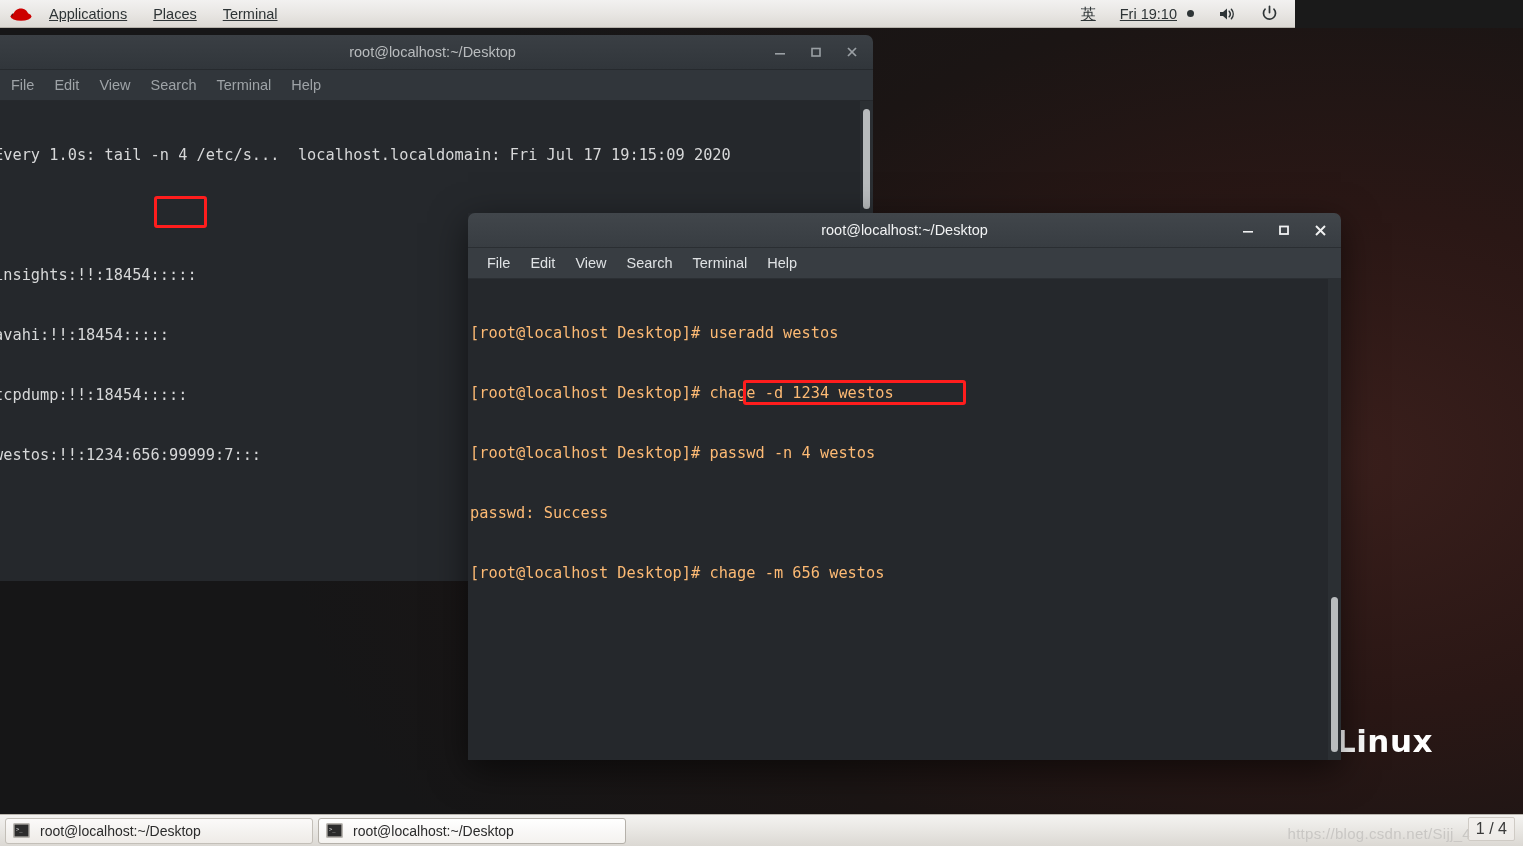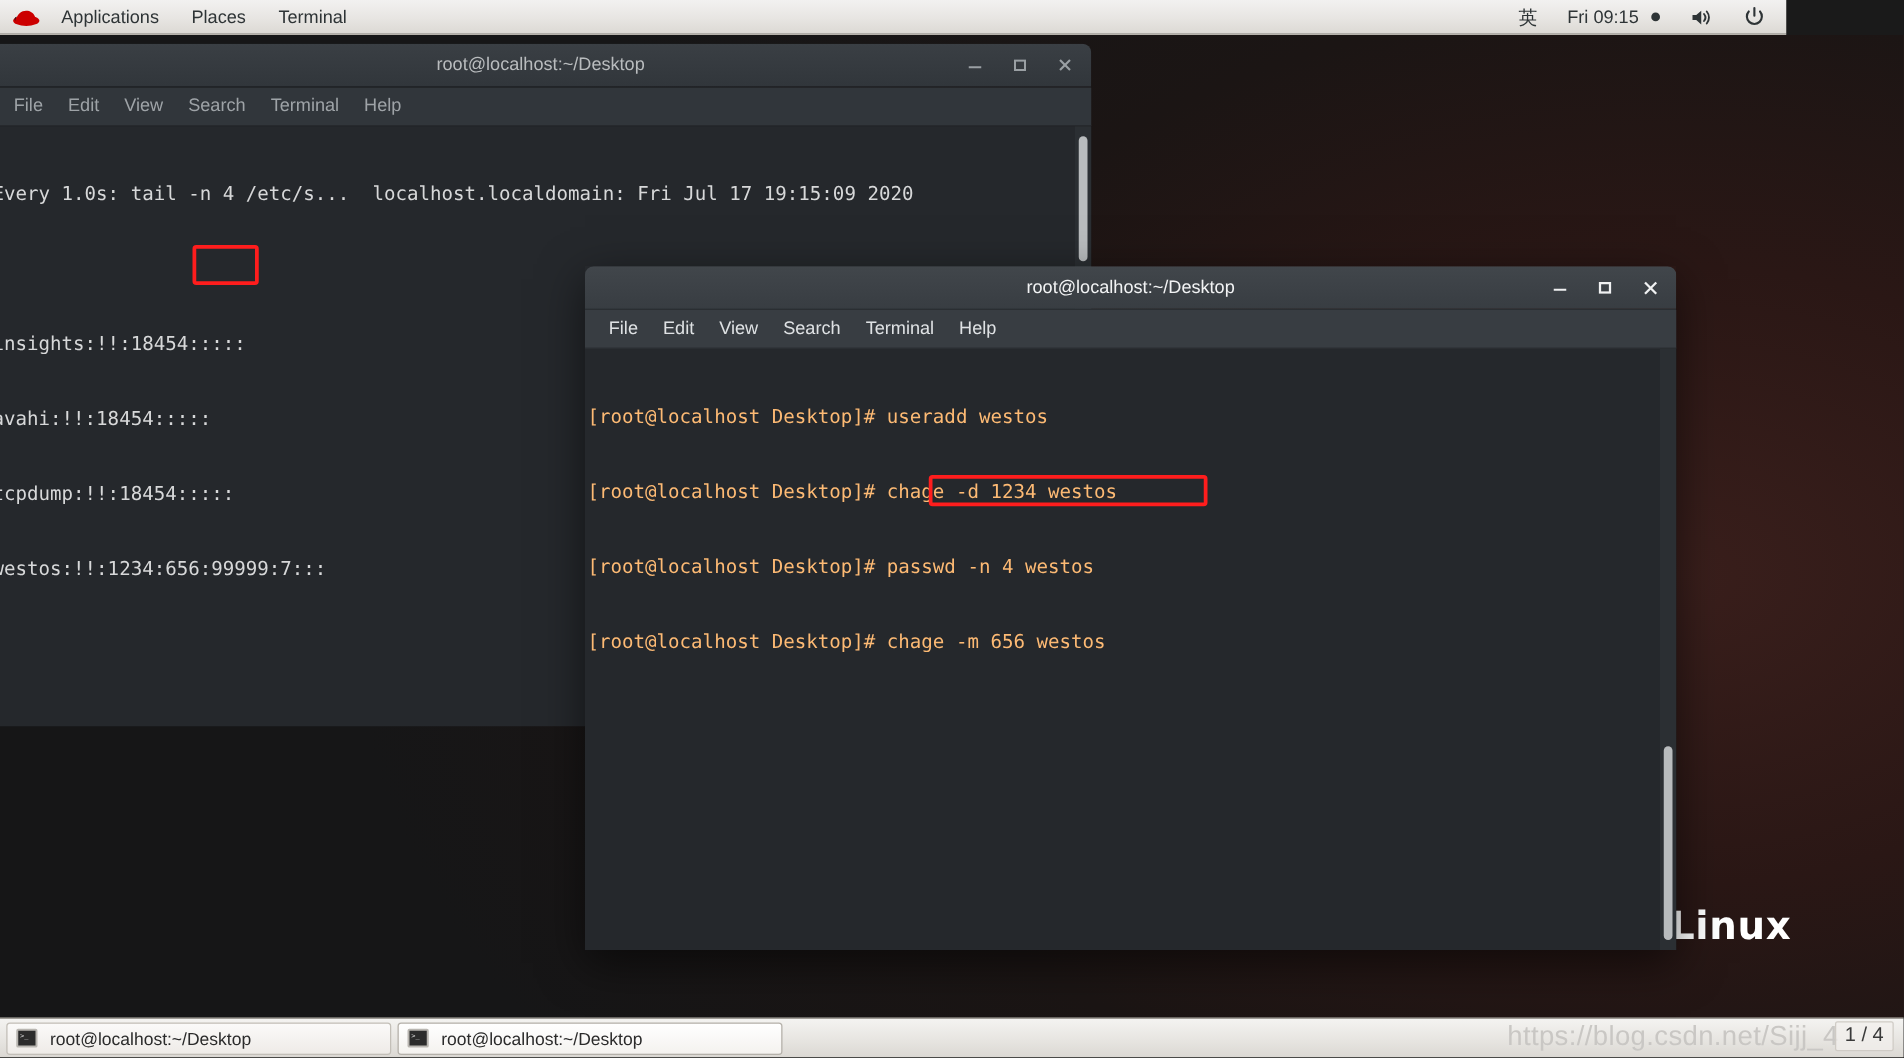--- a/index.html
+++ b/index.html
@@ -22,25 +22,25 @@
     position: absolute; right: 90px; bottom: 55px;
     font-size: 31px; letter-spacing: 0.5px; color: #e9e9e9;
     font-family: "DejaVu Sans", sans-serif;
     white-space: nowrap;
   }
   .wallpaper-logo .thin { font-weight: 300; color: #ddd; }
   .wallpaper-logo .bold { font-weight: 700; color: #fff; }
 
   
   .topbar {
-    position: absolute; left: 0; top: 0; width: 1429px; height: 28px;
+    position: absolute; left: 0; top: 0; width: 1295px; height: 28px;
     background: linear-gradient(180deg,#f2f1f0 0%,#e8e6e3 52%,#dcd9d4 100%);
     border-bottom: 1px solid #b6b2ab;
     display: flex; align-items: flex-end;
-    font-size: 14.5px; color: #2e3436;
+    font-size: 14.5px; color: #2e3436; text-decoration: underline;
   }
   .topbar-left { display: flex; align-items: center; height: 100%; }
   .rh-logo {
     width: 26px; height: 28px; margin-left: 8px; margin-right: 2px;
     display: flex; align-items: center; justify-content: center;
   }
   .menu-item {
     padding: 0 13px; height: 28px; line-height: 28px; cursor: default;
     color: #2e3436;
   }
@@ -113,21 +113,21 @@
   .task-btn {
     height: 26px; margin-left: 5px; display: flex; align-items: center;
     padding: 0 10px 0 6px; gap: 9px; font-size: 14px; color: #2b2b2b;
     border: 1px solid #c3bfb8; border-radius: 3px;
     background: linear-gradient(180deg,#fbfaf9 0%,#eeebe7 100%);
     min-width: 308px;
   }
   .task-btn.active { background: linear-gradient(180deg,#ffffff 0%,#f4f2ef 100%); border-color: #b5b1aa; }
   .task-ico { width: 19px; height: 19px; flex: none; }
   .watermark {
-    position: absolute; right: 52px; bottom: 4px; font-size: 22px;
+    position: absolute; right: 52px; bottom: 4px; font-size: 15px;
     color: #c9c7c4; font-family: "Liberation Sans", sans-serif;
     letter-spacing: 0.3px; z-index: 11; white-space: nowrap;
   }
   .ws-indicator {
     position: absolute; right: 8px; bottom: 5px; z-index: 12;
     font-size: 16px; color: #3a3a3a; padding: 2px 7px;
     border: 1px solid #cfcbc5; background: rgba(242,240,237,0.72);
     border-radius: 2px;
   }
 </style>
@@ -152,21 +152,21 @@
           <path d="M3.2 10.8 C2.2 9.4 2.6 7.6 4.4 7.2 C3.6 8.2 3.3 9.6 3.2 10.8 Z" fill="#1a1a1a"></path>
         </svg>
       </span>
       <span class="menu-item">Applications</span>
       <span class="menu-item">Places</span>
       <span class="menu-item">Terminal</span>
     </div>
     <div class="topbar-right">
       <span class="tray-item ime">英</span>
       <span class="tray-item">
-        <span>Fri 09:15</span>
+        <span>Fri 19:10</span>
         <span class="clock-dot"></span>
       </span>
       <span class="tray-item">
         <svg width="19" height="16" viewBox="0 0 19 16">
           <path d="M2 6 h3 L9 2.5 v11 L5 10 H2 Z" fill="#2e3436"></path>
           <path d="M11.2 5.2 a4.4 4.4 0 0 1 0 5.6" stroke="#2e3436" stroke-width="1.5" fill="none" stroke-linecap="round"></path>
           <path d="M13.4 3.2 a7.4 7.4 0 0 1 0 9.6" stroke="#2e3436" stroke-width="1.5" fill="none" stroke-linecap="round"></path>
         </svg>
       </span>
       <span class="tray-item">
@@ -250,20 +250,21 @@
       <span>Edit</span>
       <span>View</span>
       <span>Search</span>
       <span>Terminal</span>
       <span>Help</span>
     </div>
     <div class="term-body">
       <div class="term-line">[root@localhost Desktop]# useradd westos</div>
       <div class="term-line">[root@localhost Desktop]# chage -d 1234 westos</div>
       <div class="term-line">[root@localhost Desktop]# passwd -n 4 westos</div>
+      <div class="term-line">passwd: Success</div>
       <div class="term-line">[root@localhost Desktop]# chage -m 656 westos</div>
       <div class="vscroll" style="right:0;">
         <div class="vthumb" style="top:318px; height:155px;"></div>
       </div>
     </div>
   </div>
 
   <div class="redbox" style="left:743px; top:380px; width:223px; height:25px; z-index:7;"></div>
 
   <div class="taskbar">

